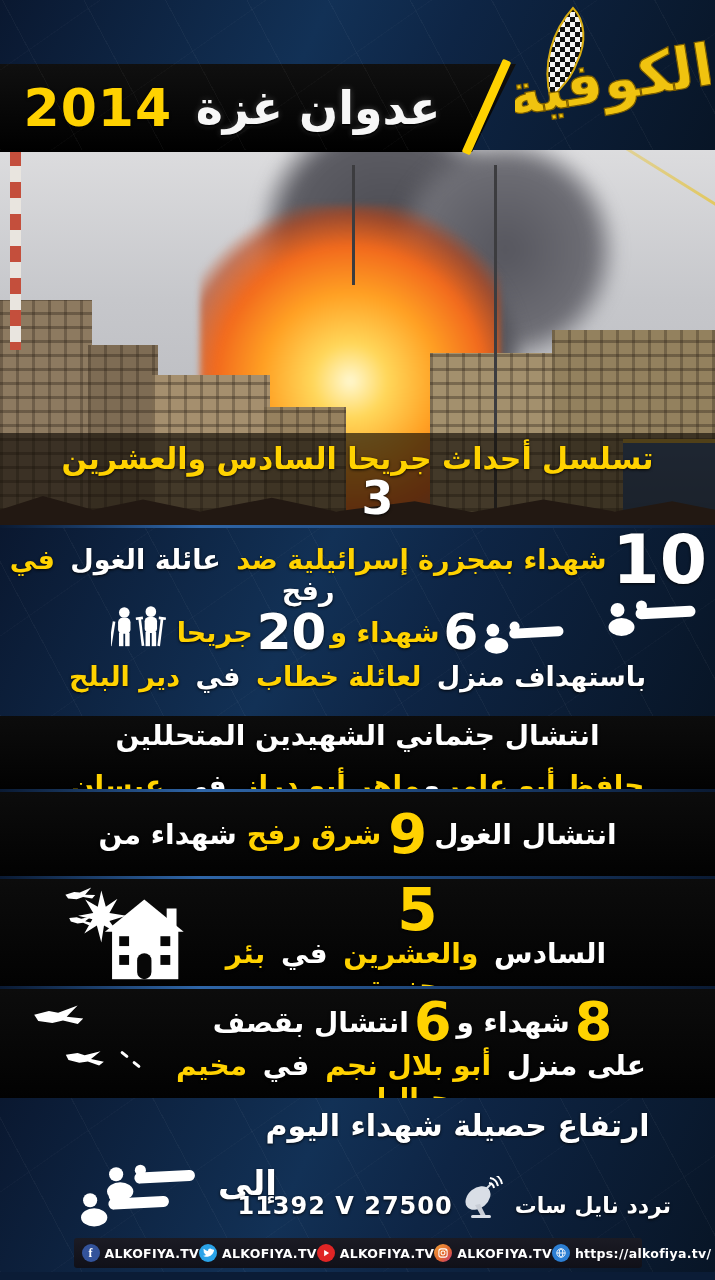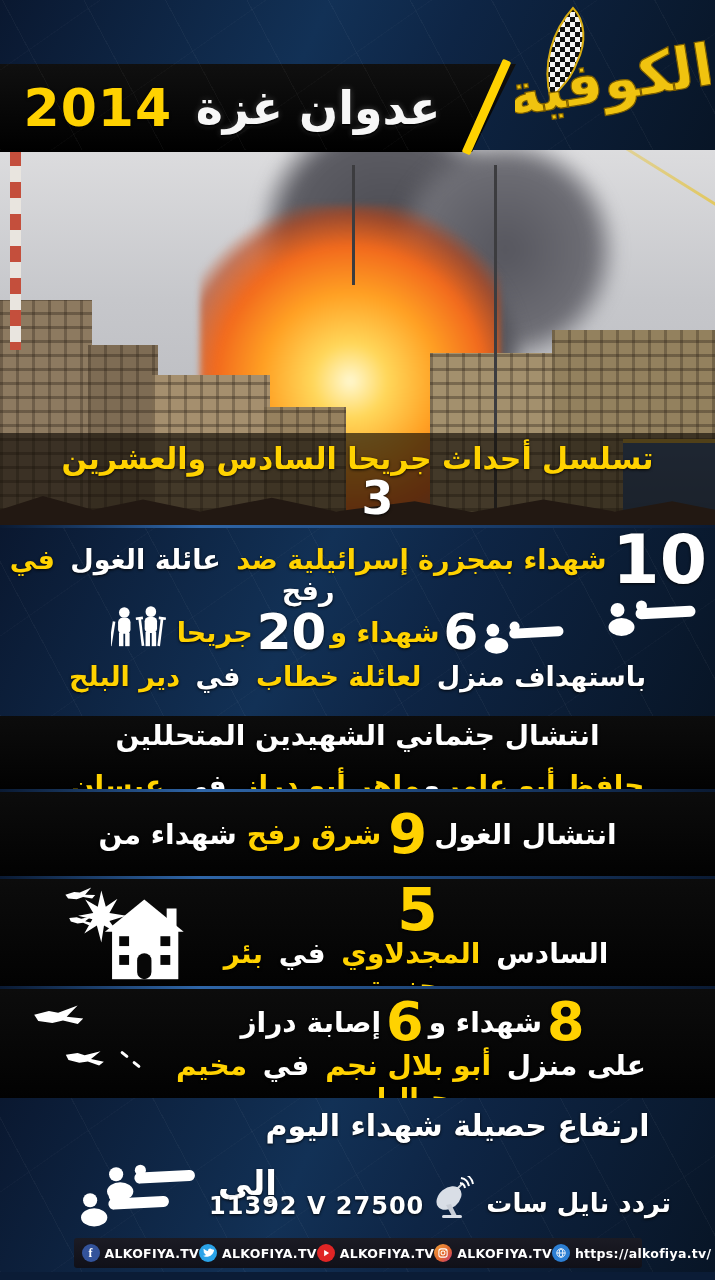--- a/index.html
+++ b/index.html
@@ -133,21 +133,21 @@
   
   .sectionF{height:174px;}
   .total-title{padding-top:10px; padding-left:200px; text-align:center; font-size:30px;}
   .total-row{position:absolute; left:78px; top:52px; display:flex; align-items:center; gap:12px; z-index:2;}
   .total-count{font-size:62px; line-height:54px; font-weight:700; color:var(--yellow);}
   .total-to{font-size:34px; }
   .double-martyr{position:relative; width:128px; height:66px;}
   .double-martyr svg{position:absolute; width:96px;}
   .broadcast{position:absolute; right:44px; top:78px; display:flex; align-items:flex-end; gap:8px; z-index:2;}
   .freq{font-size:24px; font-weight:700; direction:ltr; letter-spacing:1px; margin-bottom:-2px;}
-  .bc-label{font-size:26px;}
+  .bc-label{font-size:22px;}
 
   
   .footerbar{position:absolute; left:0; right:0; bottom:0; height:38px; display:flex;
              align-items:center; justify-content:center; z-index:3;}
   .fstrip{width:568px; height:30px; background:linear-gradient(180deg,#1b1b24,#101018);
           border-radius:3px; display:flex; align-items:center; justify-content:space-around; padding:0 8px;}
   .fitem{display:flex; align-items:center; gap:5px;}
   .fitem .handle{font-size:12.5px; font-weight:700; color:#fff; letter-spacing:.3px;
                  font-family:"DejaVu Sans","Liberation Sans",sans-serif;}
   .badge{width:18px; height:18px; border-radius:50%; display:flex; align-items:center;
@@ -306,21 +306,21 @@
       </svg>
       <svg class="jet" style="left:-10px; top:24px; width:28px; transform:rotate(26deg);" viewBox="0 0 48 30" fill="#fff">
         <path d="M3,22 L14,15 L22,14 L36,3 L30,15 L44,12 L41,18 L28,19 L20,24 L8,26 Z"></path>
       </svg>
     </div>
     <div class="l1">
       <span class="bignum artext">5</span>
     </div>
     <div class="l2 artext">
       <span class="seg w">السادس</span>
-      <span class="seg y">المجدلاوي</span>
+      <span class="seg y">والعشرين</span>
       <span class="seg w">في</span>
       <span class="seg y">بئر بمجزرة</span>
     </div>
   </section>
 
   <div class="sep"></div>
 
   <section class="band bandE">
     <div class="jets-wrap">
       <svg class="jet" style="left:4px; top:2px; transform:rotate(18deg);" viewBox="0 0 48 30" fill="#fff">
@@ -329,21 +329,21 @@
       <svg class="jet" style="left:36px; top:48px; width:44px; transform:rotate(24deg);" viewBox="0 0 48 30" fill="#fff">
         <path d="M3,22 L14,15 L22,14 L36,3 L30,15 L44,12 L41,18 L28,19 L20,24 L8,26 Z"></path>
       </svg>
       <span class="missile" style="left:92px; top:58px; transform:rotate(38deg);"></span>
       <span class="missile" style="left:104px; top:68px; transform:rotate(38deg);"></span>
     </div>
     <div class="l1">
       <span class="bignum artext">8</span>
       <span class="lbl w artext">شهداء و</span>
       <span class="bignum artext">6</span>
-      <span class="lbl w artext">إصابة دراز</span>
+      <span class="lbl w artext">انتشال بقصف</span>
     </div>
     <div class="l2 artext">
       <span class="seg w">على منزل</span>
       <span class="seg y">أبو بلال نجم</span>
       <span class="seg w">في</span>
       <span class="seg y">مخيم جباليا</span>
     </div>
   </section>
 
   <section class="navy sectionF">

